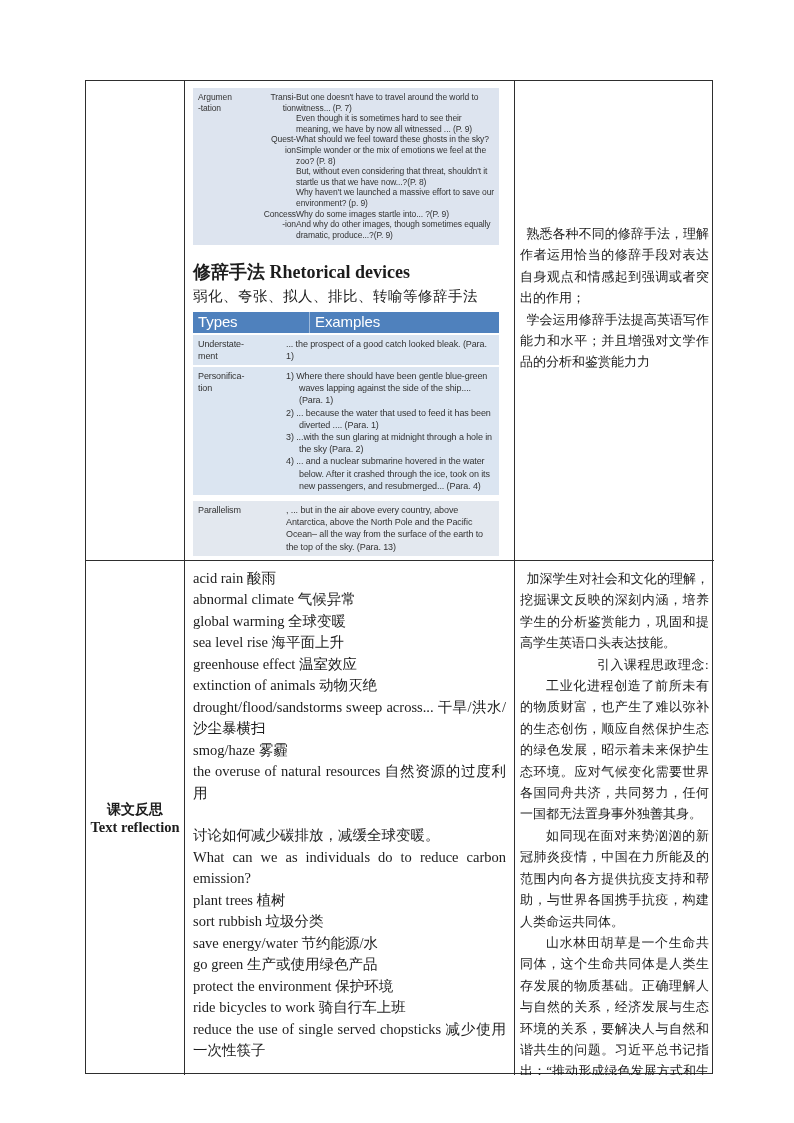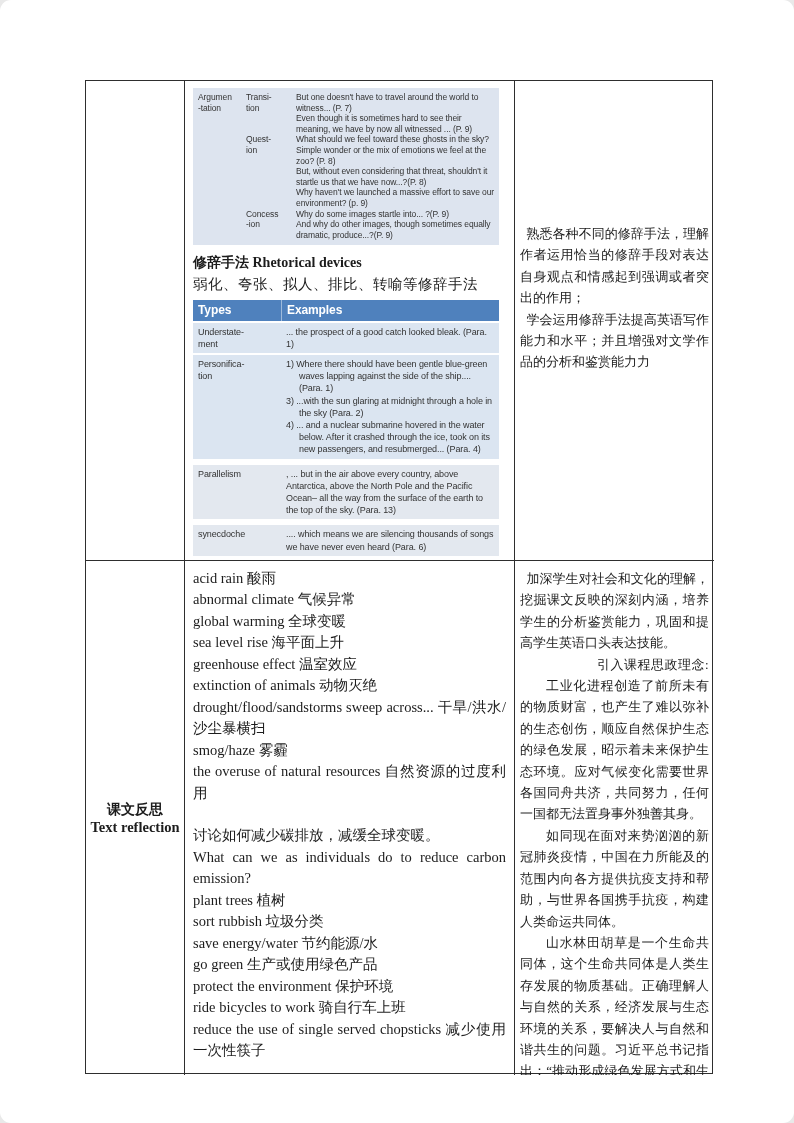--- a/index.html
+++ b/index.html
@@ -1,20 +1,19 @@
 <!DOCTYPE html>
 <html style="--header-blue: #4f81bd; --row-blue: #dbe5f1; --row-blue-alt: #e3e8ef; --mini-bg: #dde4ef; --border: #2e2e2e;"><head>
 <meta charset="utf-8">
 <style>
   html,body{margin:0;padding:0;background:#e9e9e9;}
   .page{
     width:794px;height:1123px;background:#ffffff;position:relative;
     font-family:"Liberation Serif","DejaVu Serif",serif;color:#1c1c1c;
     overflow:hidden;
-    border-radius:11px;
   }
   .doc-table{
     position:absolute;left:85px;top:80px;width:628px;height:994px;
     display:grid;
     grid-template-columns:99px 330px 199px;
     grid-template-rows:480px 514px;
     border:1px solid var(--border,#2e2e2e);
     box-sizing:border-box;
   }
   .cell{box-sizing:border-box;overflow:hidden;border-right:1px solid var(--border,#2e2e2e);border-bottom:1px solid var(--border,#2e2e2e);}
@@ -25,32 +24,32 @@
   .c-mid-top{padding:7px 8px 0 8px;}
   .arg-table{
     display:grid;grid-template-columns:48px 1fr;
     background:var(--mini-bg,#dde4ef);
     font-family:"Liberation Sans","DejaVu Sans",sans-serif;
     font-size:8.5px;line-height:10.6px;color:#333;letter-spacing:-0.1px;
     padding:4px 3px 5px 5px;width:306px;box-sizing:border-box;
   }
   .arg-col1{white-space:pre-line;}
   .arg-group{display:grid;grid-template-columns:50px 1fr;}
-  .arg-label{white-space:pre-line;}
+  .arg-label{white-space:pre-line;text-align:right;}
   .arg-line{margin:0;}
 
-  .rh-heading{font-size:14px;font-weight:bold;margin-top:9px;}
+  .rh-heading{font-size:18px;font-weight:bold;margin-top:15px;}
   .rh-subtitle{font-size:14.5px;margin-top:3px;letter-spacing:0.5px;}
 
   .rh-table{
     width:306px;margin-top:6px;
     font-family:"Liberation Sans","DejaVu Sans",sans-serif;
     font-size:9px;line-height:12.2px;color:#333;letter-spacing:-0.1px;
   }
-  .rh-head{display:grid;grid-template-columns:88px 1fr;background:var(--header-blue,#4f81bd);color:#fff;font-weight:bold;font-size:12px;}
+  .rh-head{display:grid;grid-template-columns:88px 1fr;background:var(--header-blue,#4f81bd);color:#fff;font-weight:normal;font-size:15px;gap:28px;}
   .rh-head > div{padding:4px 5px;}
   .rh-head-ex{border-left:1px solid rgba(255,255,255,.45);}
   .rh-row{display:grid;grid-template-columns:88px 1fr;background:var(--row-blue,#dbe5f1);margin-top:2px;}
   .rh-row > div{padding:3px 5px;}
   .rh-rows .rh-row:nth-of-type(3),
   .rh-rows .rh-row:nth-of-type(4){margin-top:6px;background:var(--row-blue-alt,#e3e8ef);}
   .rh-rows .rh-row:nth-of-type(5){background:var(--row-blue-alt,#e3e8ef);}
   .rh-type{white-space:pre-line;}
   .rh-exs{padding:3px 5px 3px 2px;}
   .rh-ex{padding-left:13px;text-indent:-13px;}
@@ -146,20 +145,21 @@
                 </div>
             </div>
 
             <div class="rh-row">
               <div class="rh-type">Personifica-
 tion</div>
               <div class="rh-exs">
 
                   <div class="rh-ex">1) Where there should have been gentle blue-green waves lapping against the side of the ship.... (Para. 1)</div>
 
+                  <div class="rh-ex">2) ... because the water that used to feed it has been diverted .... (Para. 1)</div>
 
                   <div class="rh-ex">3) ...with the sun glaring at midnight through a hole in the sky (Para. 2)</div>
 
                   <div class="rh-ex">4) ... and a nuclear submarine hovered in the water below. After it crashed through the ice, took on its new passengers, and resubmerged... (Para. 4)</div>
                 </div>
             </div>
 
             <div class="rh-row">
               <div class="rh-type">Parallelism</div>
               <div class="rh-exs">

